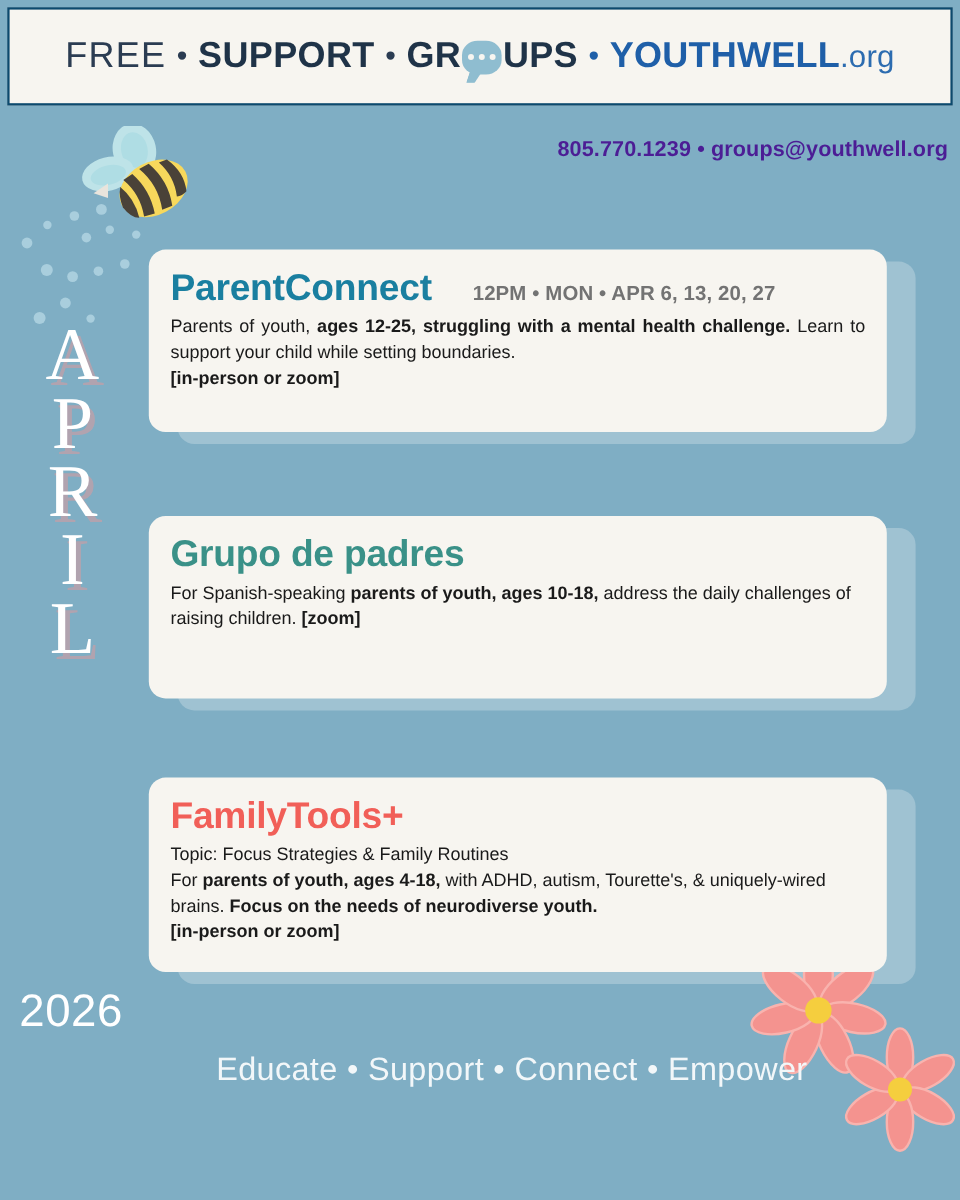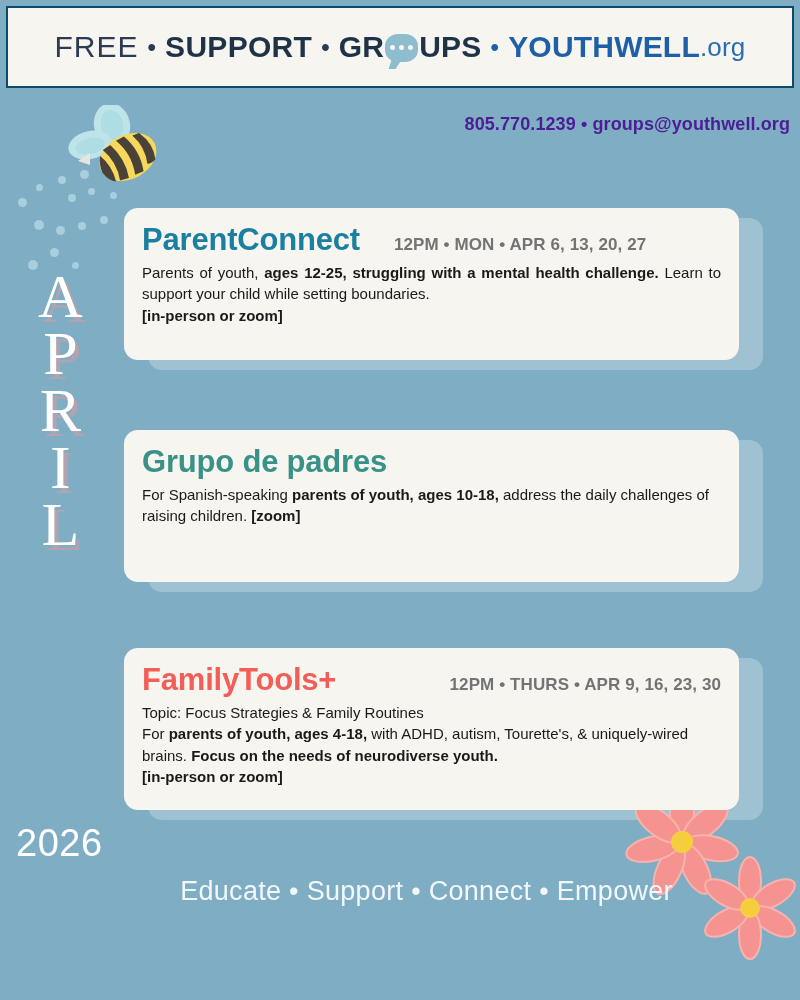--- a/index.html
+++ b/index.html
@@ -221,21 +221,20 @@
   <div class="card-head">
     <div class="card-title">Grupo de padres</div>
   </div>
   <div class="card-body">For Spanish-speaking <b>parents of youth, ages 10-18,</b> address the daily challenges of raising children. <b>[zoom]</b></div>
 </div>
 
 <div class="card-shadow" id="shadow3"></div>
 <div class="card c3" id="card3">
   <div class="card-head">
     <div class="card-title">FamilyTools+</div>
-    <div class="card-when">12PM • THURS • APR 9, 16, 23, 30</div>
   </div>
   <div class="card-body">Topic: Focus Strategies &amp; Family Routines<br>For <b>parents of youth, ages 4-18,</b> with ADHD, autism, Tourette's, &amp; uniquely-wired brains. <b>Focus on the needs of neurodiverse youth.</b><br><b>[in-person or zoom]</b></div>
 </div>
 
 <svg class="flowers" viewBox="0 0 190 160">
   <g transform="translate(72,42)">
     <g fill="#F4938F" stroke="#F9B3AE" stroke-width="2">
       <ellipse cx="0" cy="-30" rx="12" ry="27"></ellipse>
       <ellipse cx="0" cy="-30" rx="12" ry="27" transform="rotate(51)"></ellipse>
       <ellipse cx="0" cy="-30" rx="12" ry="27" transform="rotate(102)"></ellipse>

